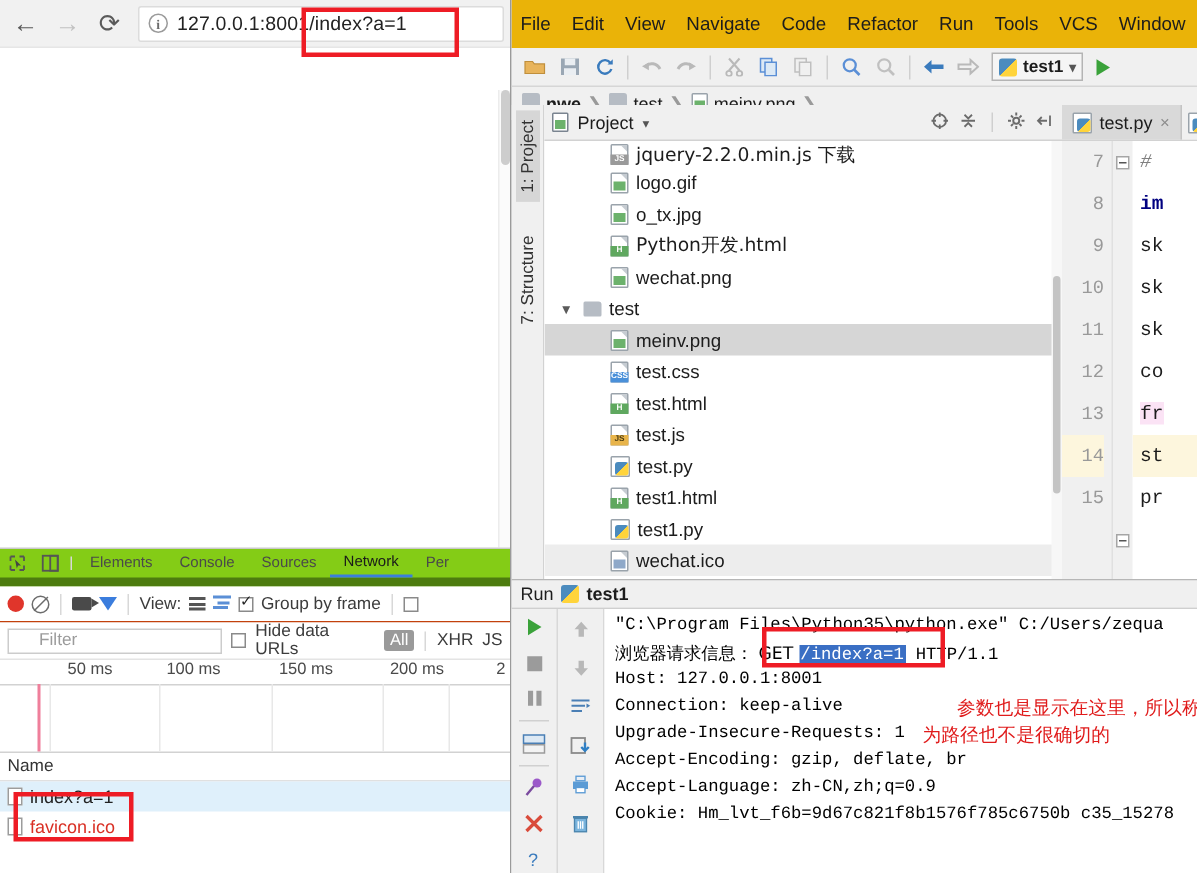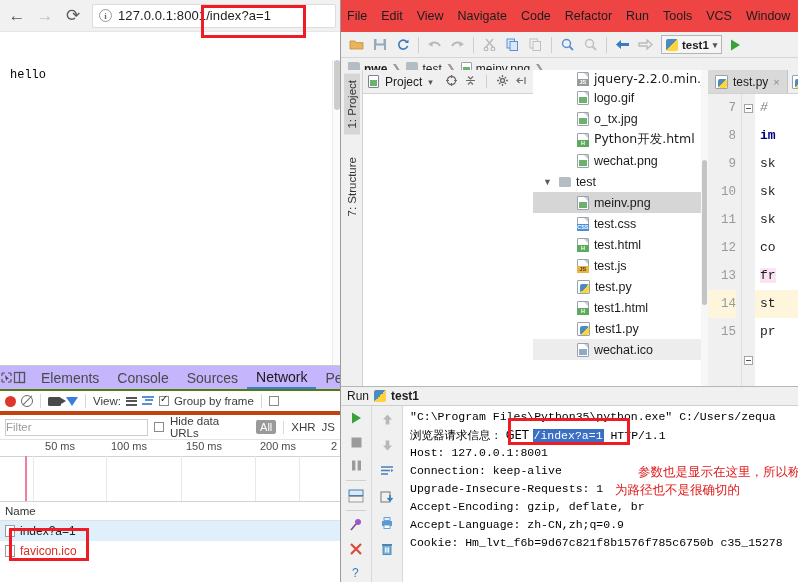--- a/index.html
+++ b/index.html
@@ -67,52 +67,52 @@
     border-left:1px solid #ececec;
   }
   .page-scroll .thumb { position:absolute; top:0; left:1px; width:6px; height:50px; background:#cdcdcd; border-radius:3px; }
 
   
   #devtools {
     position:absolute; left:0; top:365px; width:340px; height:217px;
     background:#fff; border-top:1px solid #c9c9c9; overflow:hidden;
   }
   .dt-tabs {
-    height:25px; display:flex; align-items:stretch; border-bottom:2px solid #4d7c0f;
-    background:#c4b5fd; font-size:14px;
+    height:25px; display:flex; align-items:stretch; border-bottom:6px solid #4d7c0f;
+    background:#84cc16; font-size:10px;
   }
   .dt-iconbtn { width:22px; display:flex; align-items:center; justify-content:center; color:#5a5a5a; }
   .dt-sep { width:1px; background:#d8d8d8; margin:5px 3px; }
   .dt-tab {
     padding:0 9px; display:flex; align-items:center; color:#4a4a4a; white-space:nowrap;
   }
   .dt-tab.active { color:#1a1a1a; border-bottom:2px solid #3b7ddd; }
   .dt-toolbar {
     height:24px; display:flex; align-items:center; gap:5px; padding:0 5px;
-    border-bottom:4px solid #c2410c; font-size:11.5px; color:#3c3c3c; background:#fff;
+    border-bottom:1px solid #c2410c; font-size:11.5px; color:#3c3c3c; background:#fff;
   }
   .rec-dot { width:11px;height:11px;border-radius:50%;background:#e0352b; }
   .ban { width:12px;height:12px;border:1.4px solid #6c6c6c;border-radius:50%;position:relative; }
   .ban:after { content:""; position:absolute; left:-1px; top:4px; width:13px; height:1.4px; background:#6c6c6c; transform:rotate(-45deg); }
   .cam { width:13px;height:9px;background:#4a4a4a;border-radius:1.5px;position:relative; }
   .cam:after { content:""; position:absolute; right:-5px; top:1px; border-left:5px solid #4a4a4a; border-top:3.5px solid transparent; border-bottom:3.5px solid transparent; }
   .funnel { width:0;height:0;border-left:6px solid transparent;border-right:6px solid transparent;border-top:9px solid #3b7ddd; }
   .lst { display:flex; flex-direction:column; gap:1.5px; }
   .lst i { display:block; width:11px; height:2px; background:#555; }
   .wf i { display:block; height:2px; background:#5b8fd6; margin-bottom:1.5px; }
   .cbx { width:10px;height:10px;border:1px solid #8a8a8a;background:#fff;display:inline-block; position:relative; }
   .cbx.on { background:#fff; }
   .cbx.on:after { content:"✓"; position:absolute; left:0px; top:-4px; font-size:10px; color:#222; }
   .dt-filterbar {
     height:25px; display:flex; align-items:center; gap:6px; padding:0 5px;
     border-bottom:1px solid #e4e4e4; font-size:11.5px; color:#3c3c3c; background:#fff;
   }
   .filter-input {
     width:145px; height:17px; border:1px solid #ccc; background:#fff;
-    font-size:11.5px; color:#9b9b9b; padding:0 0; line-height:15px;
+    font-size:11.5px; color:#9b9b9b; padding:0 20px; line-height:15px;
   }
   .pill-all {
     background:#9a9a9a; color:#fff; padding:1px 4px; border-radius:2px; font-size:11px;
   }
   .dt-timeline {
     position:relative; height:62px; border-bottom:1px solid #d2d2d2; background:#fff;
   }
   .tl-ticks { position:absolute; left:0; top:0; right:0; height:16px; }
   .tl-tick {
     position:absolute; top:0; font-size:11px; color:#4a4a4a; transform:translateX(-100%);
@@ -137,21 +137,21 @@
   .redbox { position:absolute; border:3px solid #ee1c25; pointer-events:none; }
 
   
   #pycharm {
     position:absolute; left:340px; top:0; width:458px; height:582px;
     background:#f0f0f0; border-left:1px solid #9a9a9a; overflow:hidden;
     font-size:12px; color:#1c1c1c;
   }
   .pc-menu {
     height:22px; display:flex; align-items:center; gap:14px; padding:16px 6px;
-    background:#ef4444; font-size:12.5px; white-space:nowrap;
+    background:#eab308; font-size:12.5px; white-space:nowrap;
   }
   .pc-toolbar {
     height:26px; display:flex; align-items:center; gap:2px; padding:0 5px;
     background:#f0f0f0; border-bottom:1px solid #d6d6d6;
   }
   .tb-ico { width:21px;height:21px;display:flex;align-items:center;justify-content:center; }
   .tb-sep { width:1px; height:16px; background:#cfcfcf; margin:0 3px; }
   .runcfg {
     display:flex; align-items:center; gap:4px; height:19px; padding:1px 4px;
     border:1px solid #b4b4b4; background:#f5f5f5; font-weight:bold; font-size:11.5px;
@@ -180,21 +180,21 @@
   .pc-railbar {
     width:22px; background:#f0f0f0; border-right:1px solid #d2d2d2;
     display:flex; flex-direction:column; align-items:center; padding-top:4px;
   }
   .rail-item {
     writing-mode:vertical-rl; transform:rotate(180deg);
     font-size:11.5px; color:#333; padding:6px 2px; display:flex; align-items:center; gap:4px;
     white-space:nowrap;
   }
   .rail-item.active { background:#d6d6d6; }
-  .pc-project { width:345px; display:flex; flex-direction:row; background:#fff; }
+  .pc-project { width:345px; display:flex; flex-direction:column; background:#fff; }
   .proj-head {
     height:24px; display:flex; align-items:center; gap:6px; padding:0 5px;
     background:#f0f0f0; border-bottom:1px solid #d2d2d2; font-size:12px;
   }
   .proj-head .spacer { flex:1; }
   .proj-tree { flex:1; overflow:hidden; position:relative; background:#fff; padding-top:1px; }
   .tnode {
     height:21px; display:flex; align-items:center; gap:5px; font-size:12.5px; color:#1c1c1c;
     padding-left:6px; white-space:nowrap;
   }
@@ -296,23 +296,20 @@
     <div class="nav-btn">←</div>
     <div class="nav-btn dim">→</div>
     <div class="nav-btn">⟳</div>
     <div class="omnibox">
       <div class="info-circle">i</div>
       <span class="url-text">127.0.0.1:8001/index?a=1</span>
     </div>
   </div>
 
 
-  <div class="page-body">
-    <span>hello</span>
-  </div>
   <div class="page-scroll">
       <div class="thumb"></div>
     </div>
 
   <div id="devtools">
     <div class="dt-tabs">
       <div class="dt-iconbtn">
         <svg width="13" height="13" viewBox="0 0 13 13">
             <path d="M2 2h3M2 2v3M11 2H8M11 2v3M2 11h3M2 11V8M11 11H8M11 11V8" stroke="#555" fill="none" stroke-width="1.2"></path>
             <path d="M5 4l4 4H7l-.8 2z" fill="#444"></path>

